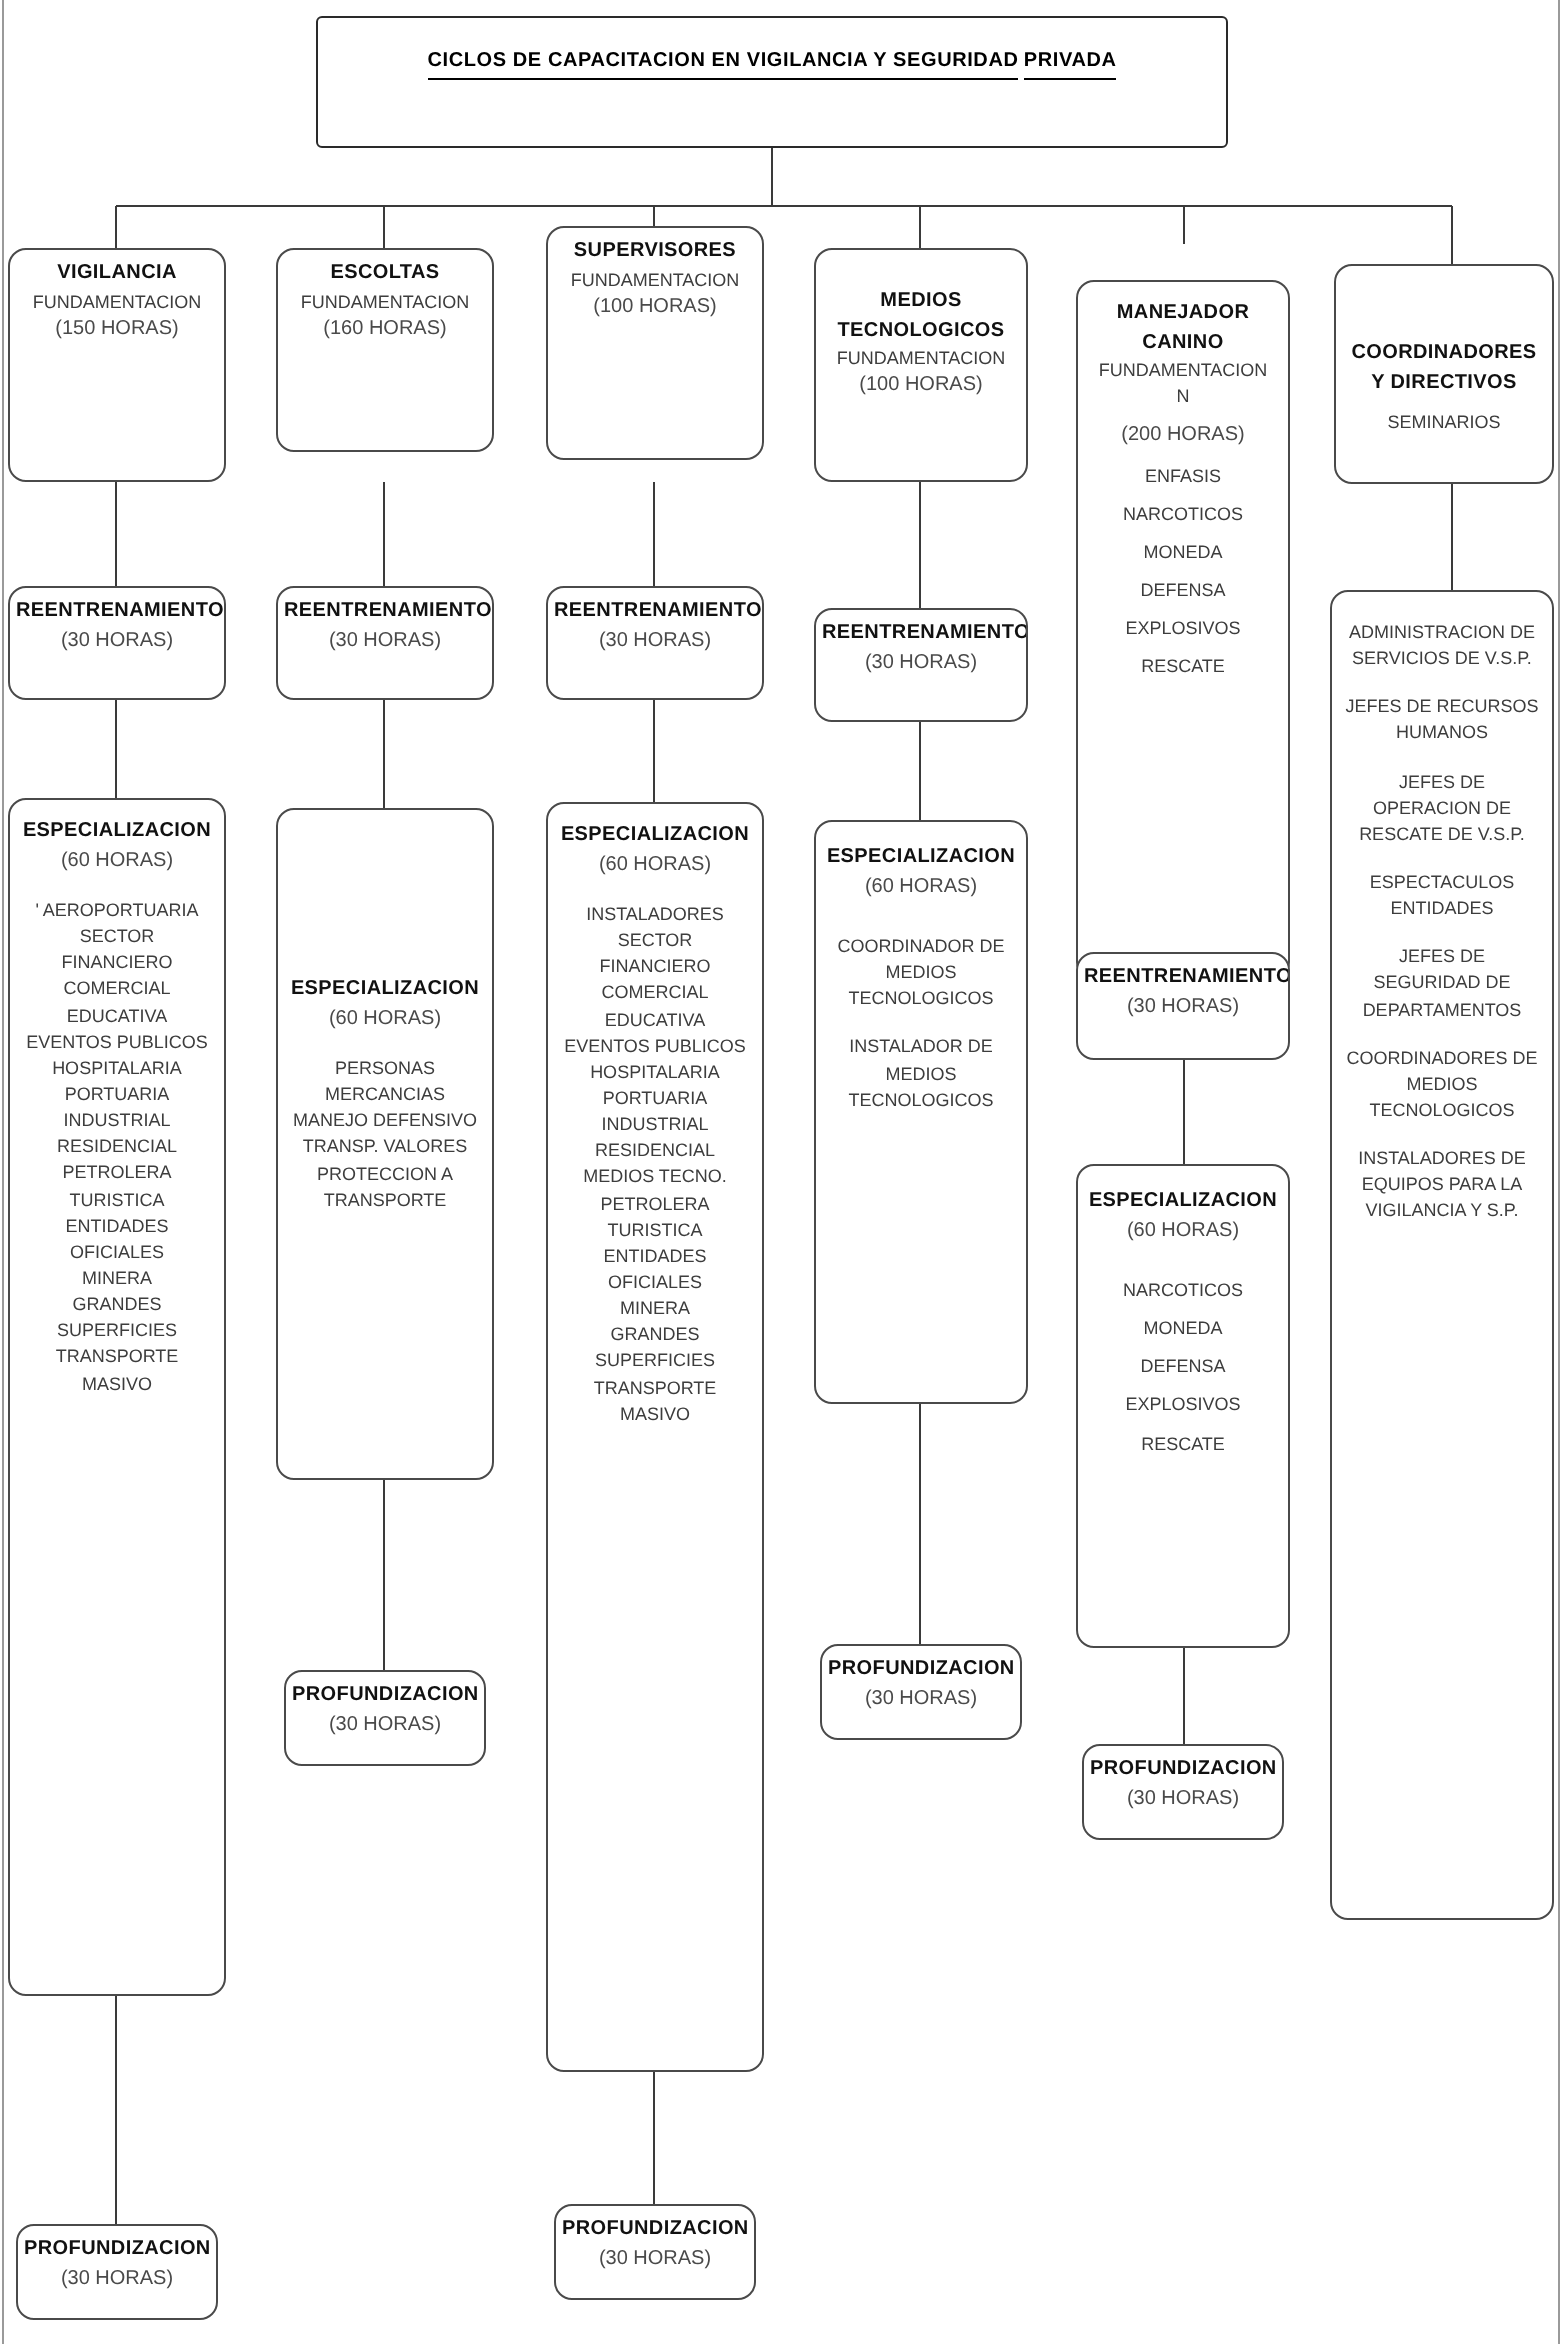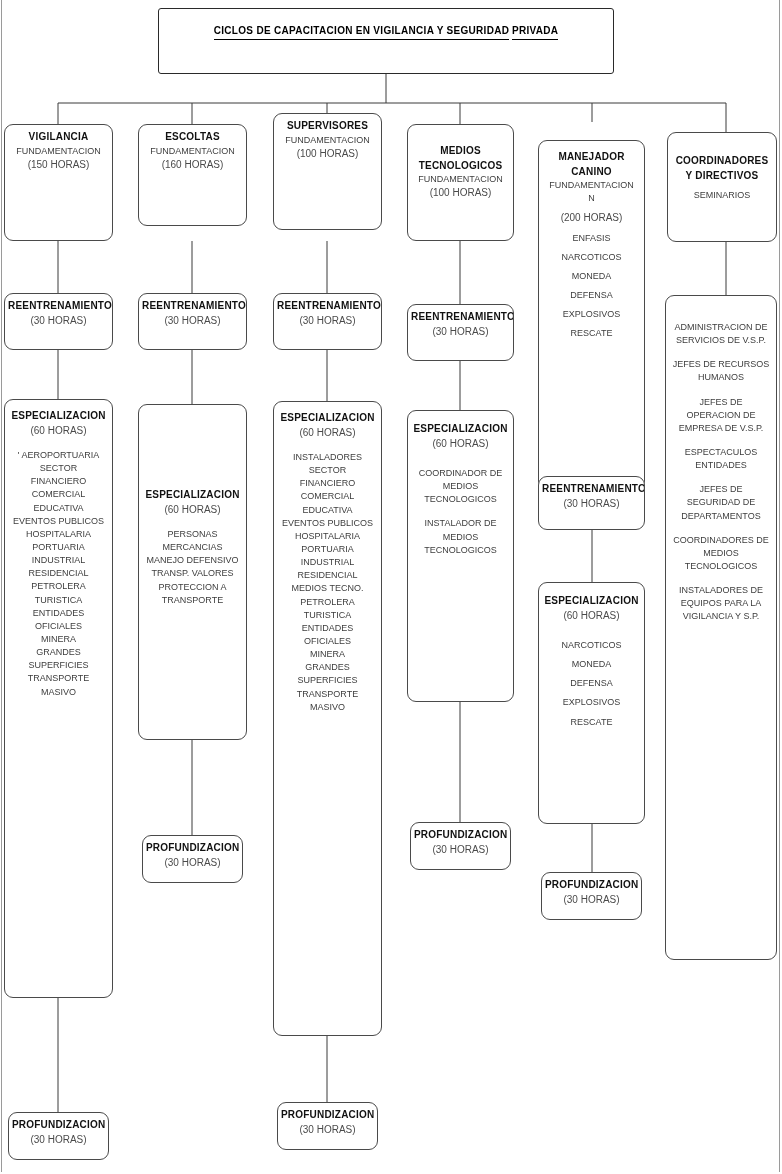--- a/index.html
+++ b/index.html
@@ -332,39 +332,39 @@
     <span class="t-norm ln">EXPLOSIVOS</span>
     <span class="gap"></span>
     <span class="t-norm ln">RESCATE</span>
   </div>
 
   <div class="node" style="left:541px; top:872px; width:101px; height:48px;">
     <span class="t-bold ln">PROFUNDIZACION</span>
     <span class="t-small ln">(30 HORAS)</span>
   </div>
 
-  <div class="node" style="left:667px; top:132px; width:110px; height:110px; padding-top:20px;">
+  <div class="node" style="left:667px; top:132px; width:110px; height:110px; padding-top:36px;">
     <span class="t-bold ln">COORDINADORES</span>
     <span class="t-bold ln">Y DIRECTIVOS</span>
     <span class="gap"></span>
     <span class="t-norm ln">SEMINARIOS</span>
   </div>
 
-  <div class="node" style="left:665px; top:295px; width:112px; height:665px; padding-top:24px;">
+  <div class="node" style="left:665px; top:295px; width:112px; height:665px; padding-top:13px;">
     <span class="t-norm ln">ADMINISTRACION DE</span>
     <span class="t-norm ln">SERVICIOS DE V.S.P.</span>
     <span class="gap"></span>
       <span class="gap"></span>
     <span class="t-norm ln">JEFES DE RECURSOS</span>
     <span class="t-norm ln">HUMANOS</span>
     <span class="gap"></span>
       <span class="gap"></span>
     <span class="t-norm ln">JEFES DE</span>
     <span class="t-norm ln">OPERACION DE</span>
-    <span class="t-norm ln">EMPRESA DE V.S.P.</span>
+    <span class="t-norm ln">RESCATE DE V.S.P.</span>
     <span class="gap"></span>
       <span class="gap"></span>
     <span class="t-norm ln">ESPECTACULOS</span>
     <span class="t-norm ln">ENTIDADES</span>
     <span class="gap"></span>
       <span class="gap"></span>
     <span class="t-norm ln">JEFES DE</span>
     <span class="t-norm ln">SEGURIDAD DE</span>
     <span class="t-norm ln">DEPARTAMENTOS</span>
     <span class="gap"></span>

